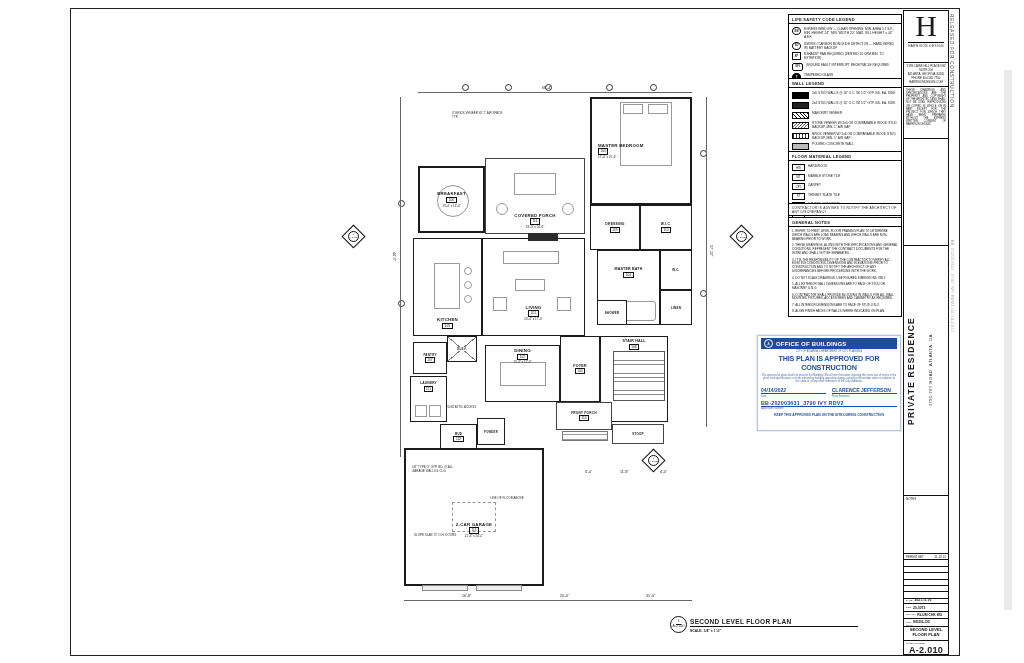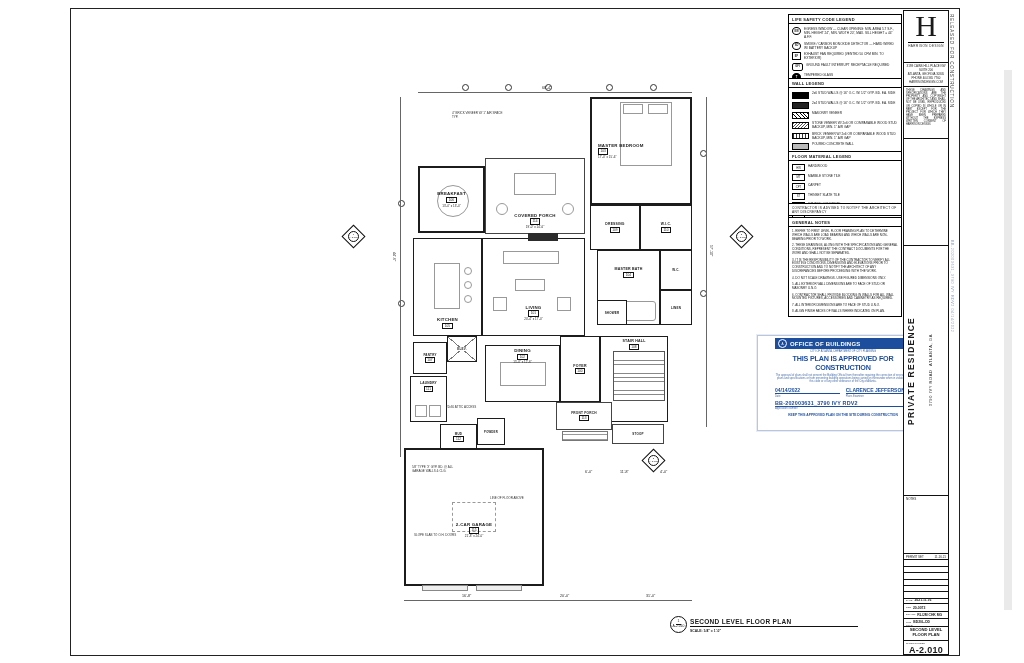--- a/index.html
+++ b/index.html
@@ -27,21 +27,21 @@
   .sw.stone{background:repeating-linear-gradient(-45deg,#555 0,#555 .7px,transparent .7px,transparent 2.2px);}
   .sw.brick{background:repeating-linear-gradient(90deg,#333 0,#333 .8px,transparent .8px,transparent 3px);}
   .sw.conc{background:#bbb;}
   .sw.cmu{background:#fff;box-shadow:inset 0 0 0 1px #fff,inset 0 0 0 1.6px #000;}
   .sw.dash{border-style:dashed;}
   .fltag{flex:0 0 auto;min-width:9px;height:5px;border:.6px solid #000;font-size:2.8px;display:inline-flex;
          align-items:center;justify-content:center;padding:0 1px;}
   .gnote{font-size:3px;line-height:1.3;margin-bottom:2.6px;}
   
   .stamp{position:absolute;left:757px;top:335px;width:136px;height:90px;background:#fff;
-         border:1px solid #b9c6de;box-shadow:0 0 0 1px #e8edf5;padding:2px 17px;color:#1d4e9e;}
+         border:1px solid #b9c6de;box-shadow:0 0 0 1px #e8edf5;padding:2px 3px;color:#1d4e9e;}
   .stamp-bar{background:#1d4e9e;color:#fff;display:flex;align-items:center;gap:3px;height:11px;padding:0 3px;}
   .seal{width:7px;height:7px;border:1px solid #fff;border-radius:50%;background:#1d4e9e;
         display:inline-flex;align-items:center;justify-content:center;font-size:3px;color:#fff;}
   .stamp-org{font-size:6px;font-weight:bold;letter-spacing:.2px;}
   .stamp-sub{font-size:2.6px;text-align:center;margin-top:1px;color:#35619f;}
   .stamp-title{font-size:7.2px;font-weight:bold;text-align:center;letter-spacing:-.2px;margin-top:1px;color:#1d4e9e;}
   .stamp-par{font-size:2.7px;line-height:1.25;text-align:center;color:#4a6ea8;margin-top:1.5px;}
   .stamp-fields{display:flex;justify-content:space-between;margin-top:3px;}
   .sfield{width:48%;}
   .sfield .val{font-size:5px;font-weight:bold;border-bottom:.8px solid #1d4e9e;padding-bottom:.5px;}

